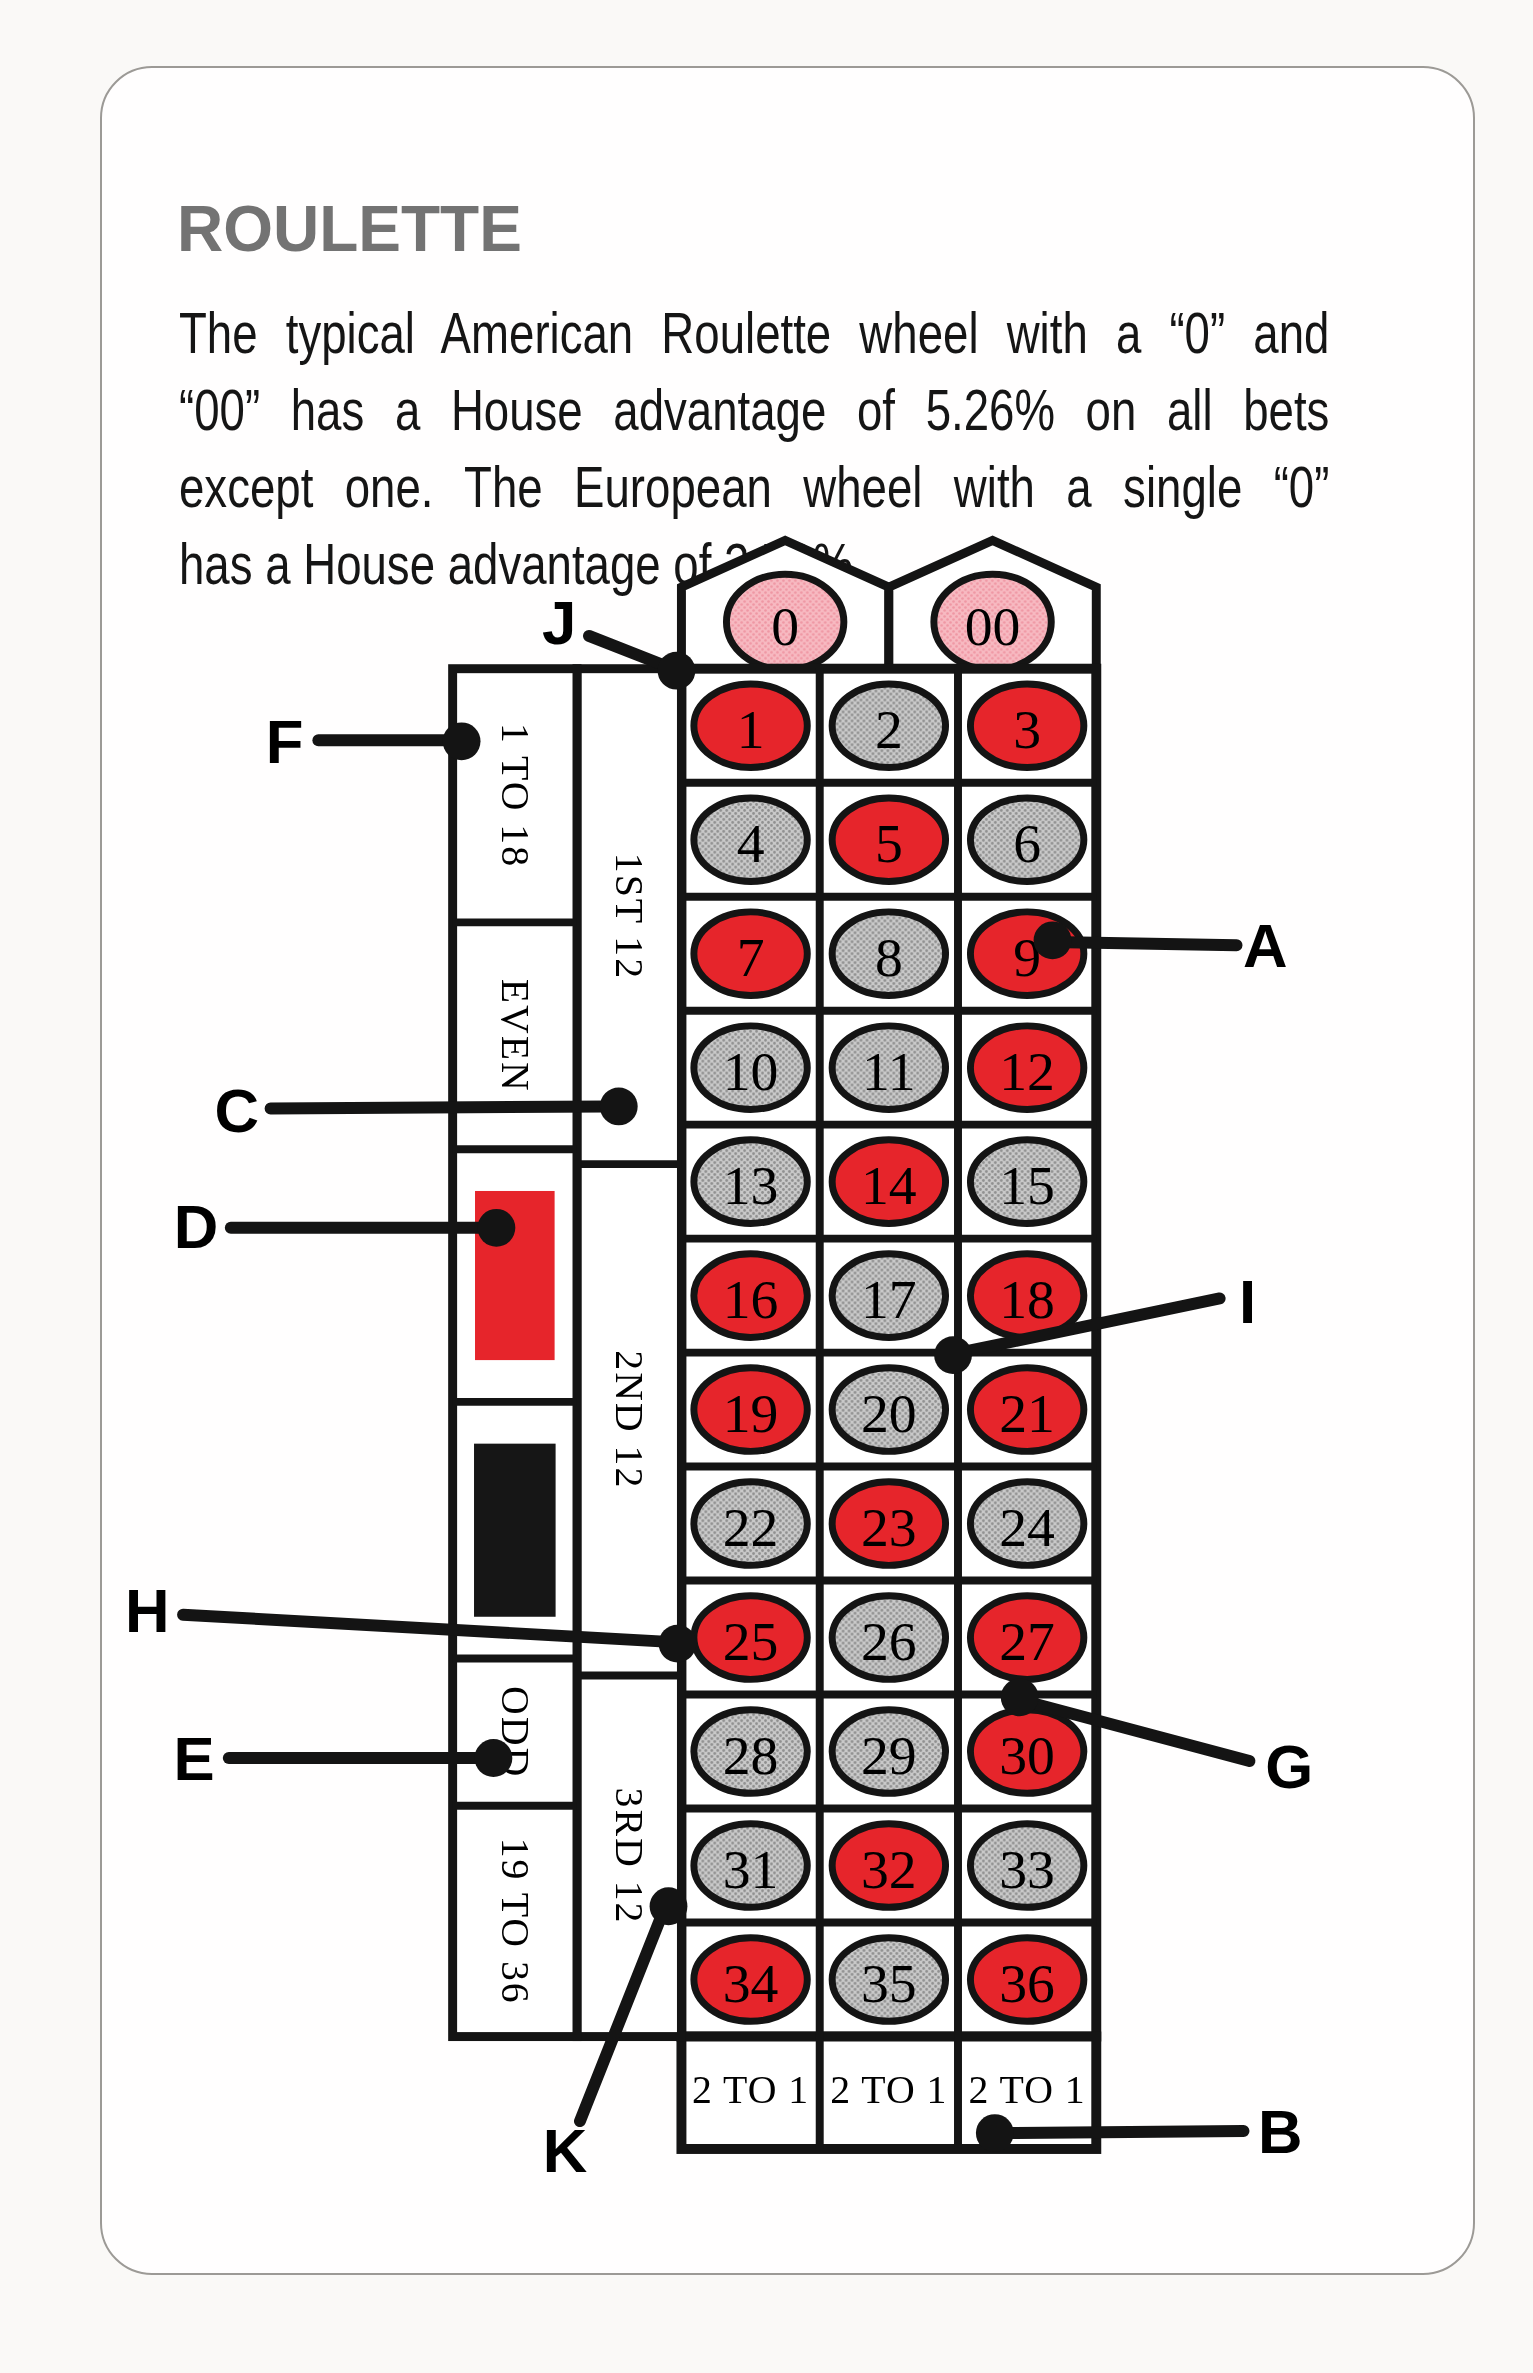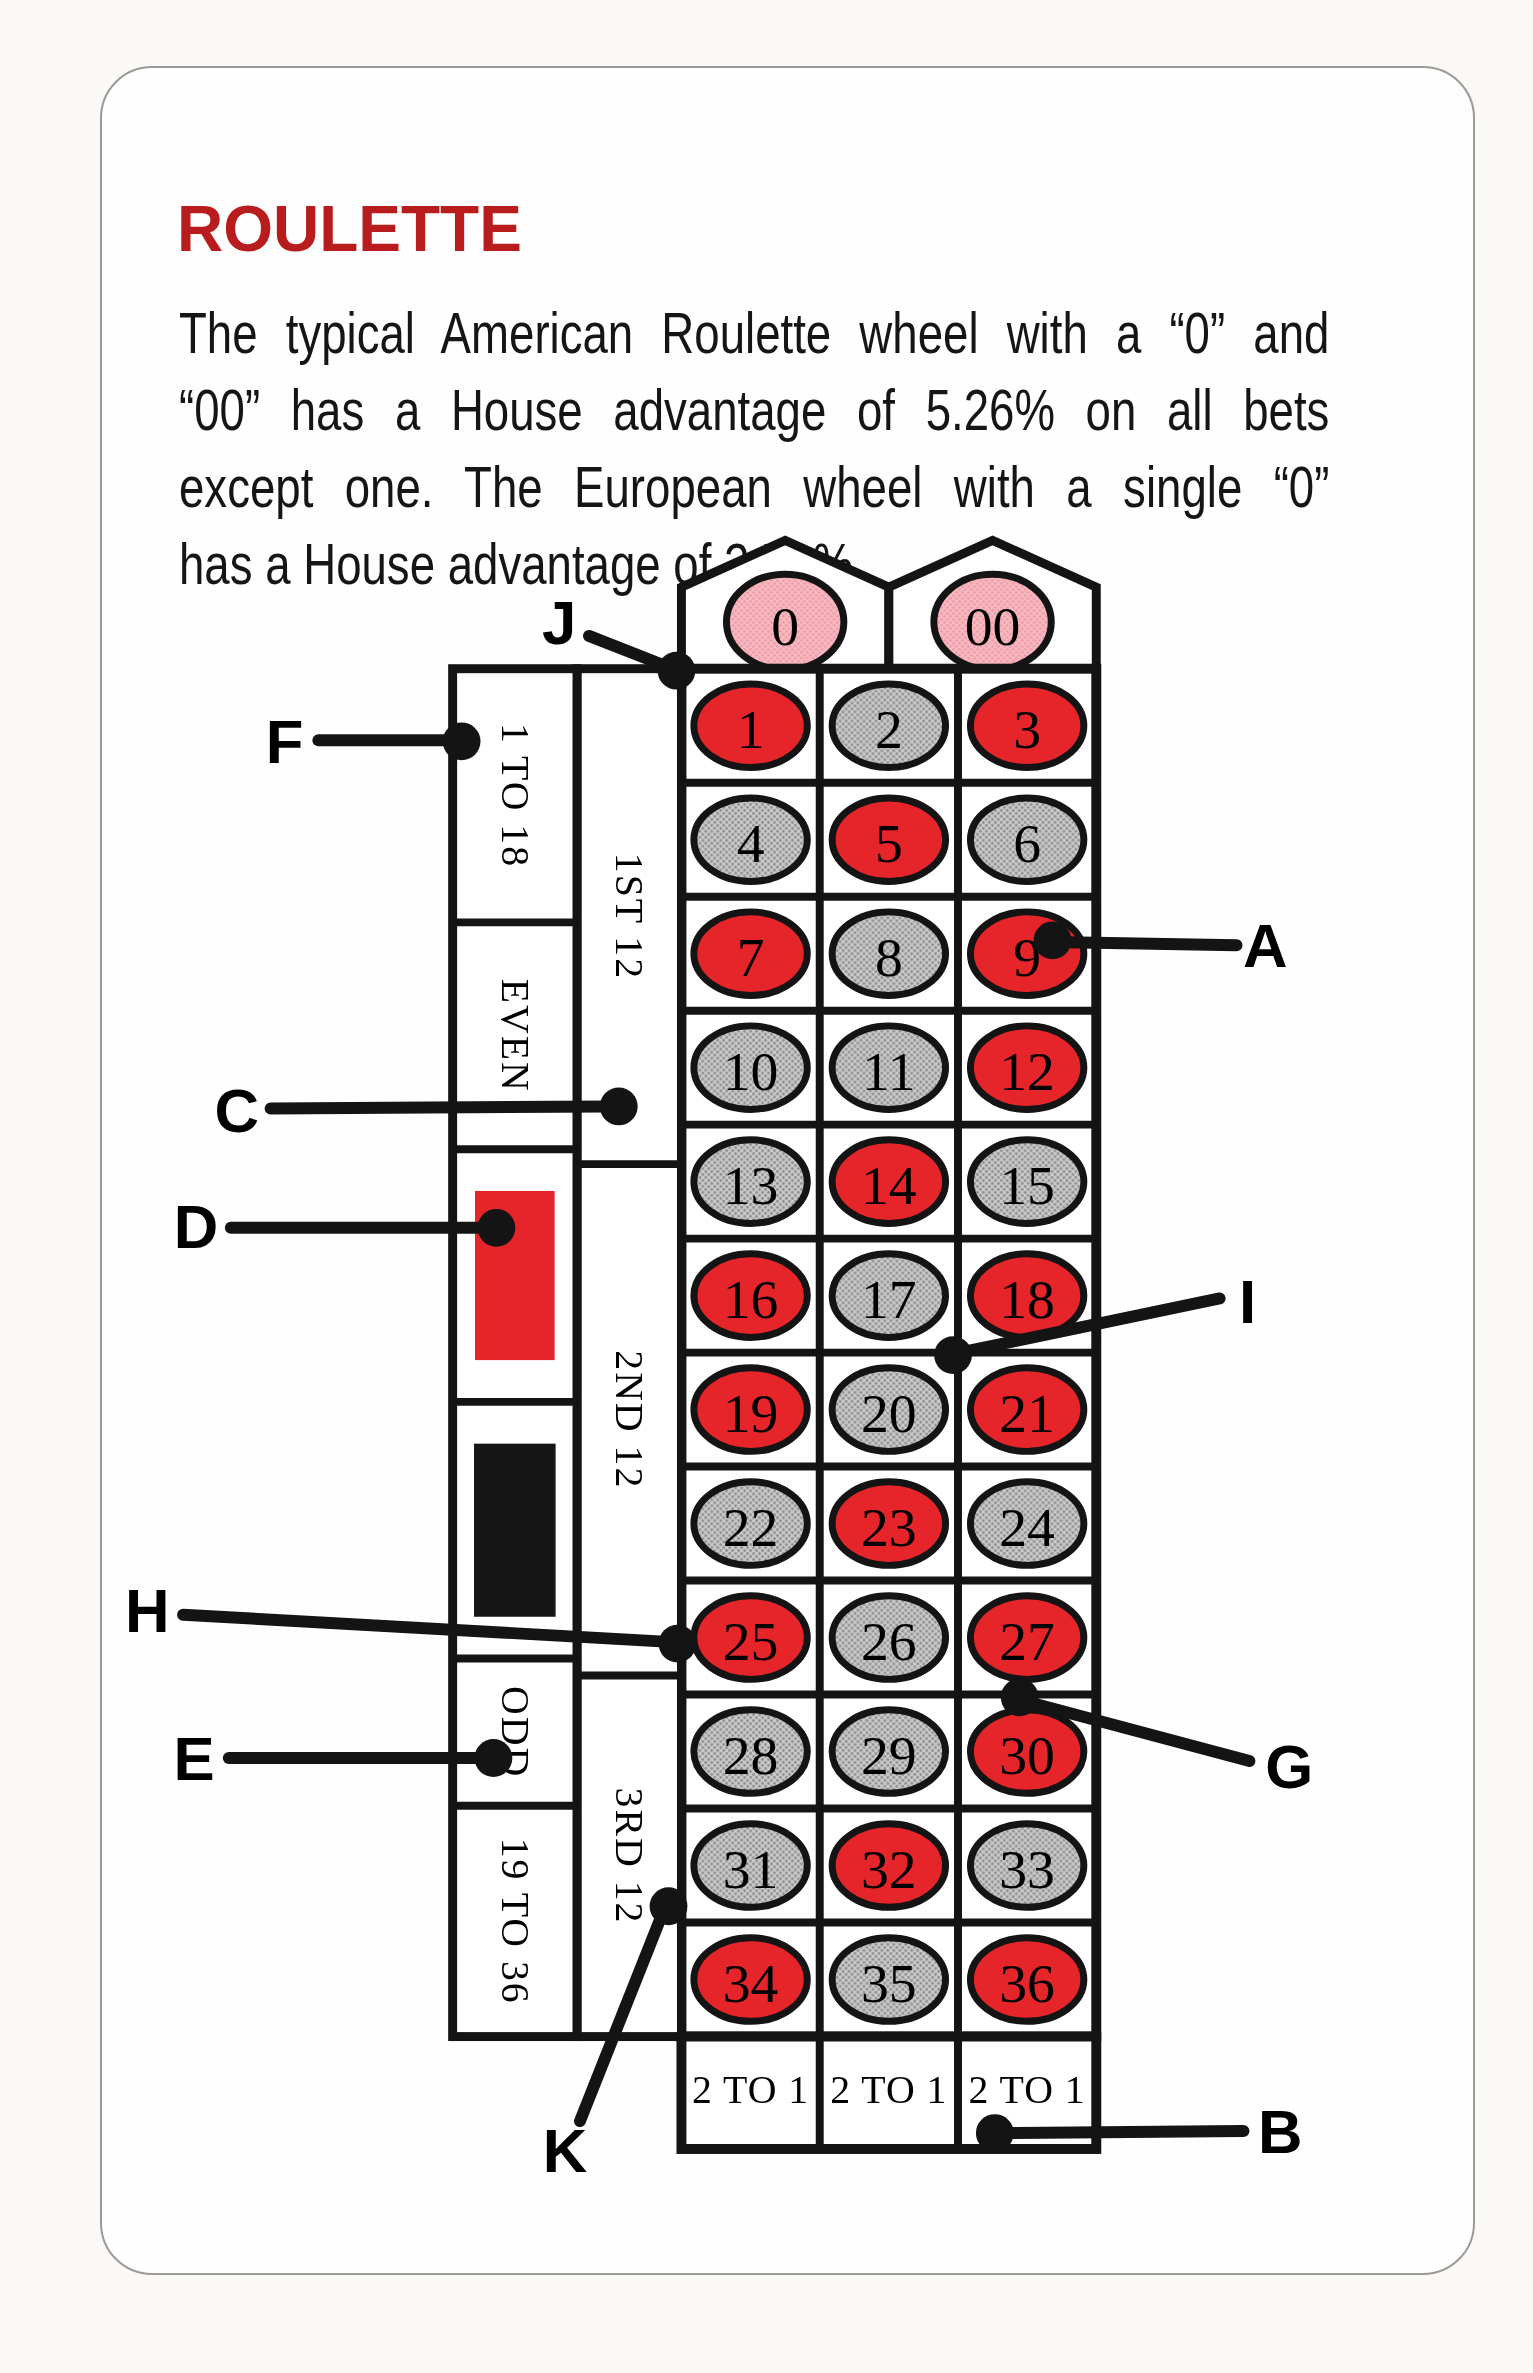--- a/index.html
+++ b/index.html
@@ -29,21 +29,21 @@
   .zero-label{font:56px "Liberation Serif",serif;}
   .side-label{font:40px "Liberation Serif",serif;letter-spacing:2px;}
   .bottom-label{font:40px "Liberation Serif",serif;letter-spacing:1px;}
   .callout-letter{font:bold 62px "Liberation Sans",sans-serif;}
 </style>
 </head>
 <body>
 
 <div class="card"></div>
 
-<div class="page-title" style="color: #b91c1c;">ROULETTE</div>
+<div class="page-title" style="color: #737373;">ROULETTE</div>
 <div class="para">
   <div class="pline">The typical American Roulette wheel with a “0” and</div>
   <div class="pline">“00” has a House advantage of 5.26% on all bets</div>
   <div class="pline">except one.  The European wheel with a single “0”</div>
   <div class="pline last">has a House advantage of 2.70%.</div>
 </div>
 
 <svg id="diagram" width="1533" height="2373" viewBox="0 0 1541 2385">
   <defs>
     <pattern id="pg" width="6" height="6" patternUnits="userSpaceOnUse">

